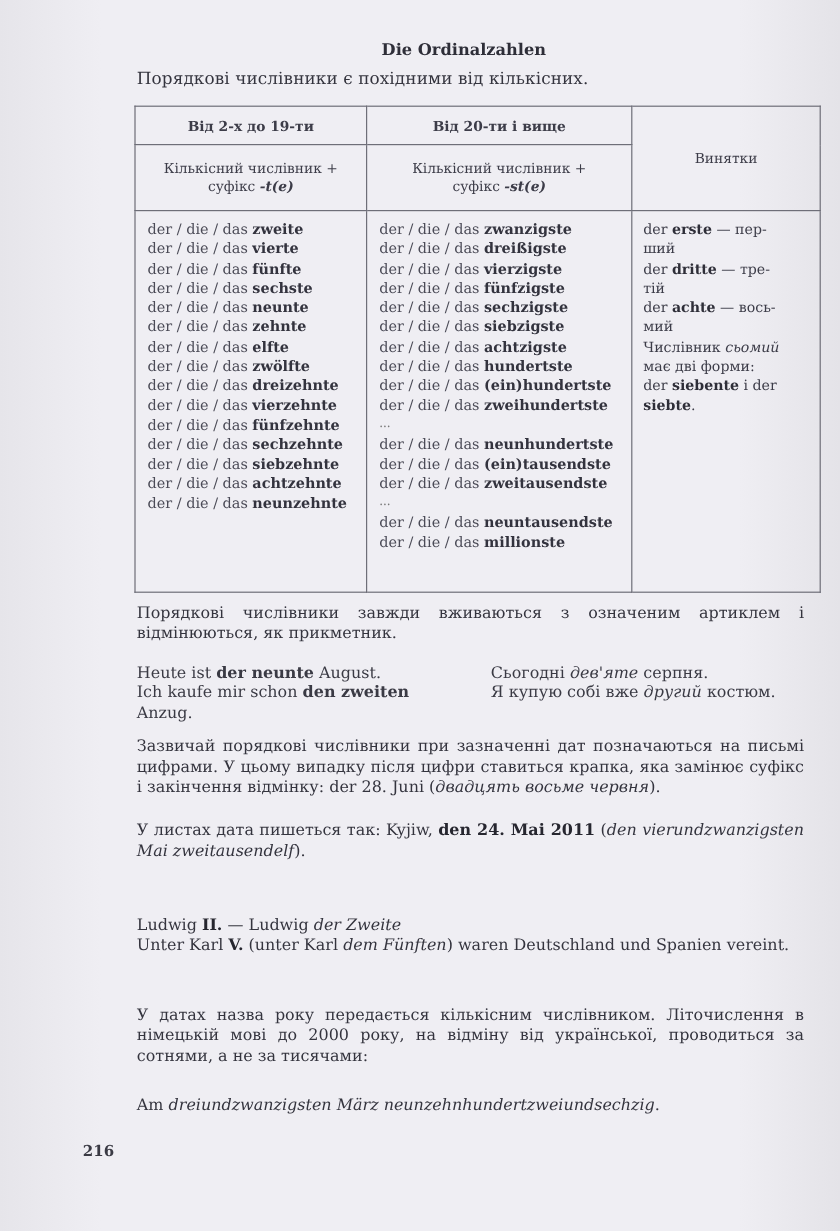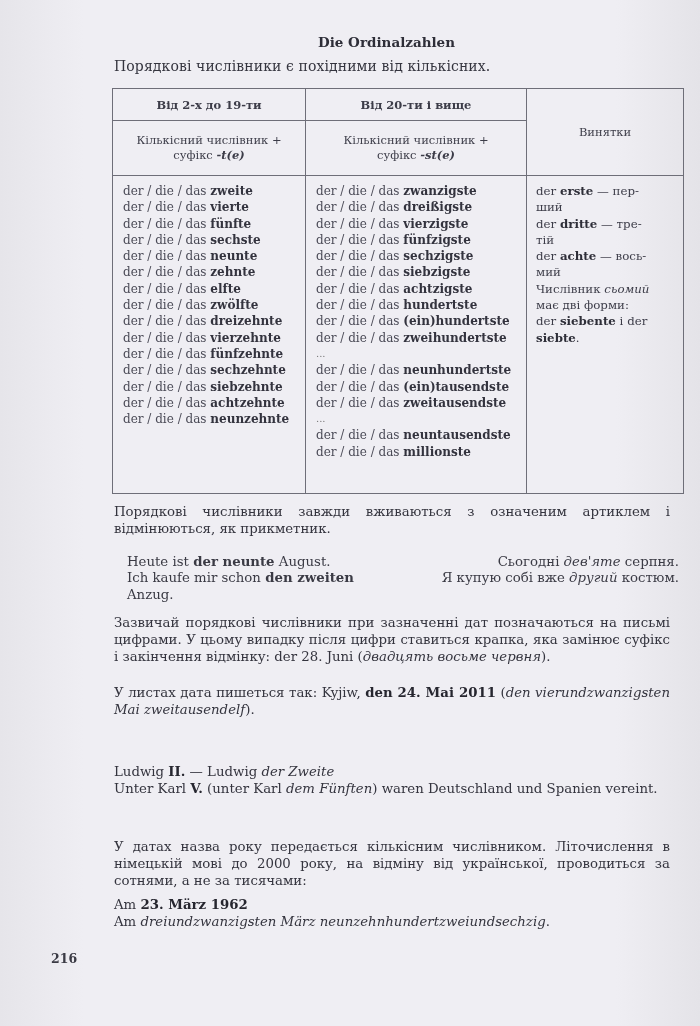--- a/index.html
+++ b/index.html
@@ -41,23 +41,23 @@
     .exc { line-height: 16.3px; font-size: 11.8px; padding-right: 6px; }
     .exc b { color: #2e2e38; }
     .exc i { font-style: italic; }
     .p {
       position: absolute; left: 114px; width: 556px; font-size: 13.3px;
       line-height: 17px; color: #34343e; text-align: justify;
     }
     .p b { color: #26262f; }
     .p i { }
     .ex-row { position: absolute; left: 114px; width: 560px; font-size: 13.3px; line-height: 16.5px; }
-    .ex-de { position: absolute; left: 13px; width: 290px; }
-    .ex-uk { position: absolute; left: 295px; width: 270px; text-align: right; }
-    .pnum { position: absolute; left: 51px; top: 951px; font-size: 12.5px; font-weight: bold; color: #3a3a44; }
+    .ex-de { position: absolute; left: 0; width: 290px; }
+    .ex-uk { position: absolute; left: 295px; width: 270px; }
+    .pnum { position: absolute; left: 69px; top: 951px; font-size: 12.5px; font-weight: bold; color: #3a3a44; }
   </style>
 </head>
 <body>
 
 <div class="page">
 
   <div class="title">
       <span>Die Ordinalzahlen</span>
     </div>
   <div class="intro">Порядкові числівники є похідними від кількісних.</div>
@@ -152,17 +152,16 @@
   <div class="p" style="top:614px"><span>Зазвичай порядкові числівники при зазначенні дат позначаються на письмі цифрами. У цьому випадку після цифри ставиться крапка, яка замінює суфікс і закінчення відмінку: der 28. Juni (</span><i>двадцять восьме червня</i><span>).</span></div>
 
   <div class="p" style="top:684px"><span>У листах дата пишеться так: Kyjiw, </span><b>den 24. Mai 2011</b><span> (</span><i>den vierundzwanzigsten Mai zweitausendelf</i><span>).</span></div>
 
 
   <div class="p" style="top:763px"><span>Ludwig </span><b>II.</b><span> — Ludwig </span><i>der Zweite</i></div>
   <div class="p" style="top:780px"><span>Unter Karl </span><b>V.</b><span> (unter Karl </span><i>dem Fünften</i><span>) waren Deutschland und Spanien vereint.</span></div>
 
   <div class="p" style="top:838px">У датах назва року передається кількісним числівником. Літочислення в німецькій мові до 2000 року, на відміну від української, проводиться за сотнями, а не за тисячами:</div>
 
-  <div class="p" style="top:896px"><span>Am </span><b>23. März 1962</b></div>
   <div class="p" style="top:913px"><span>Am </span><i>dreiundzwanzigsten März neunzehnhundertzweiundsechzig</i><span>.</span></div>
 
   <div class="pnum">216</div>
 </div>
 
 </body></html>

